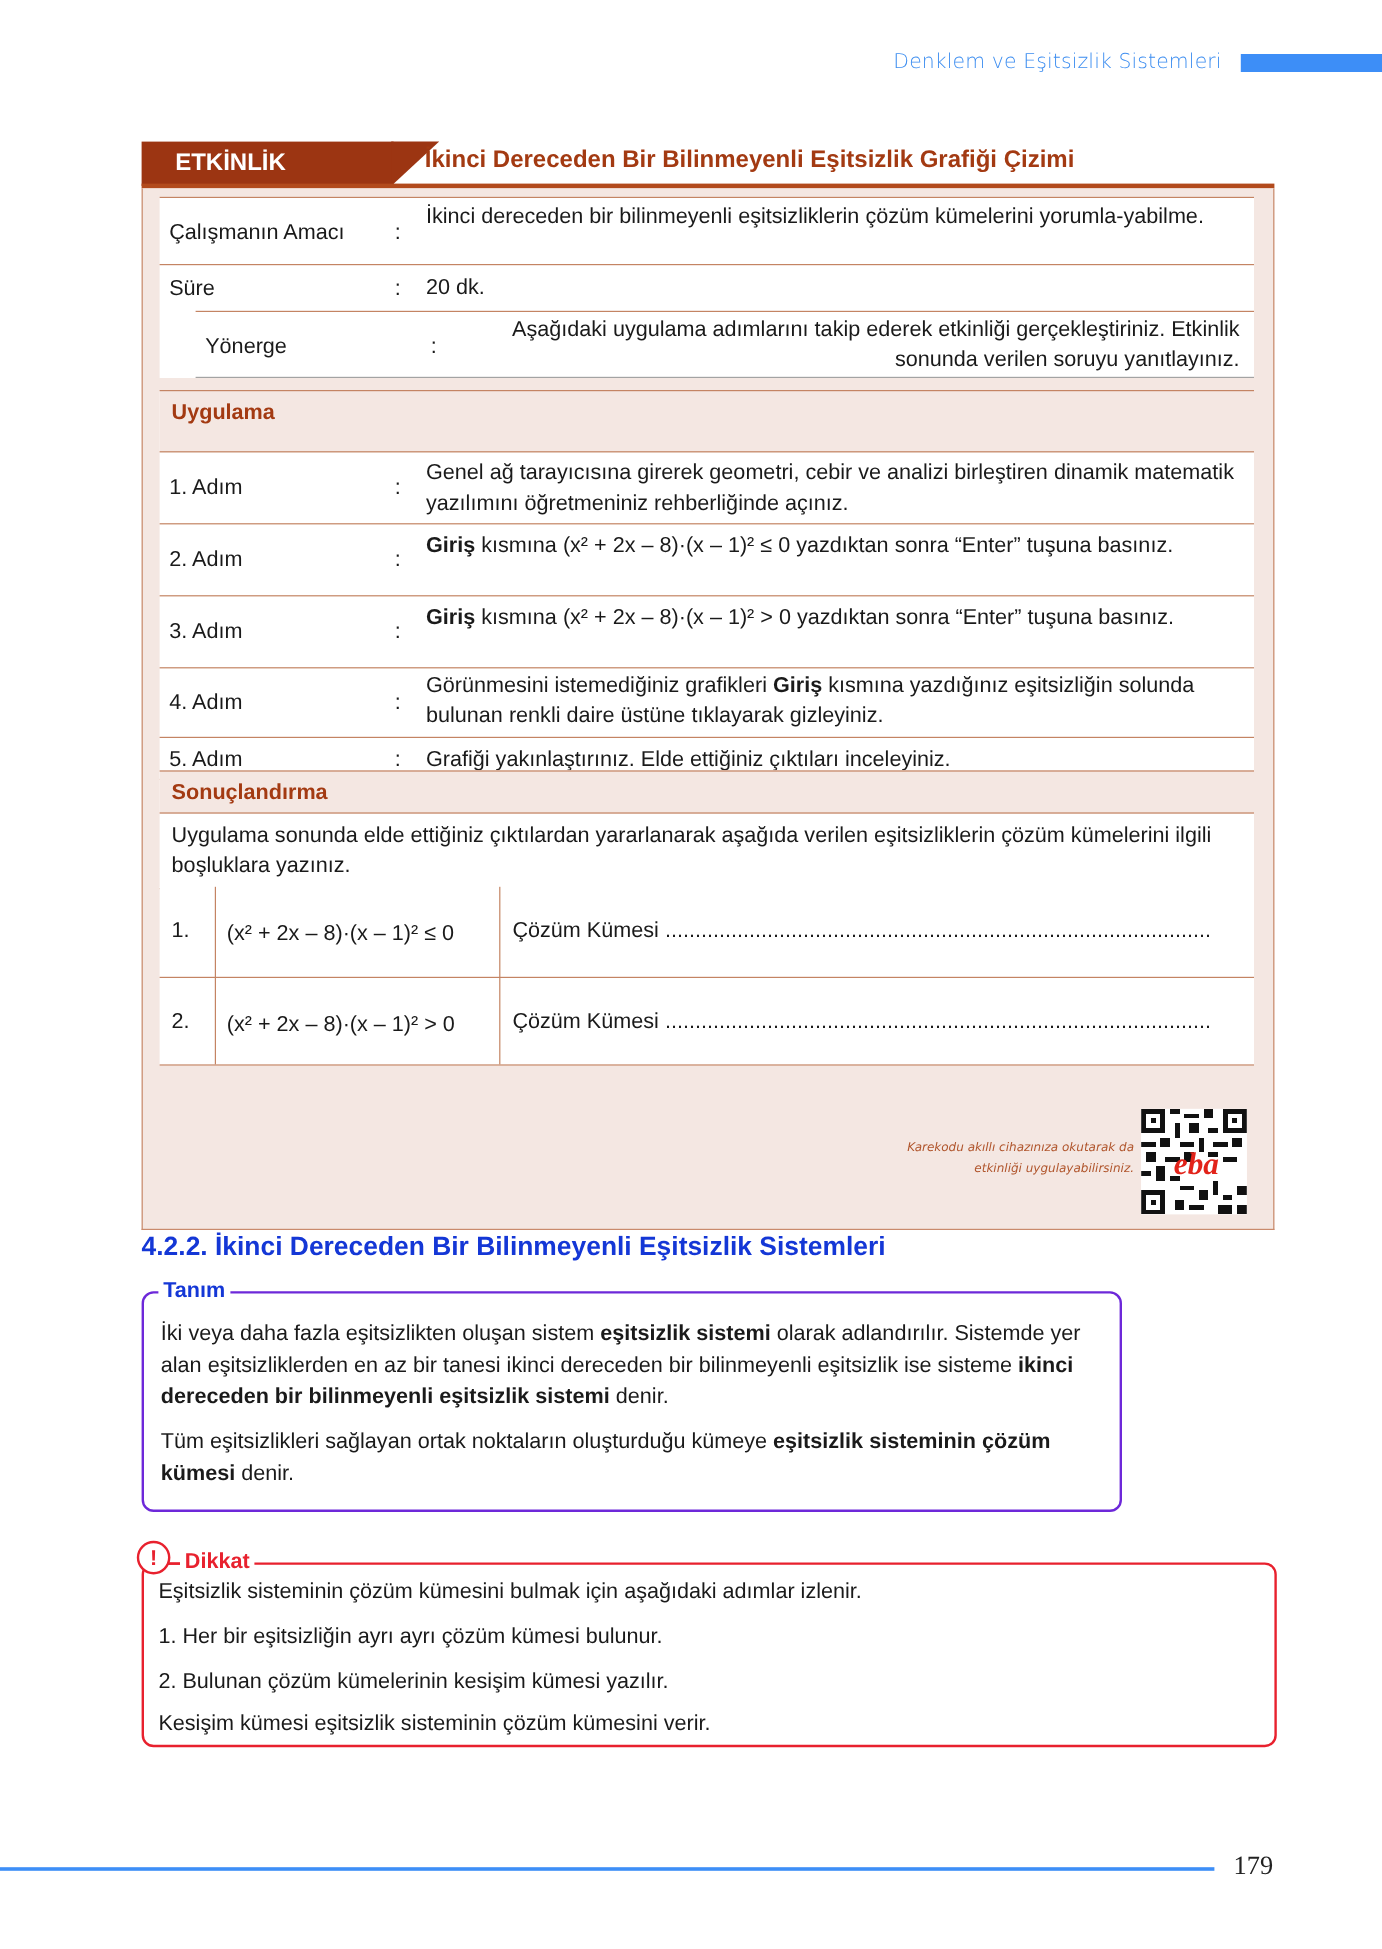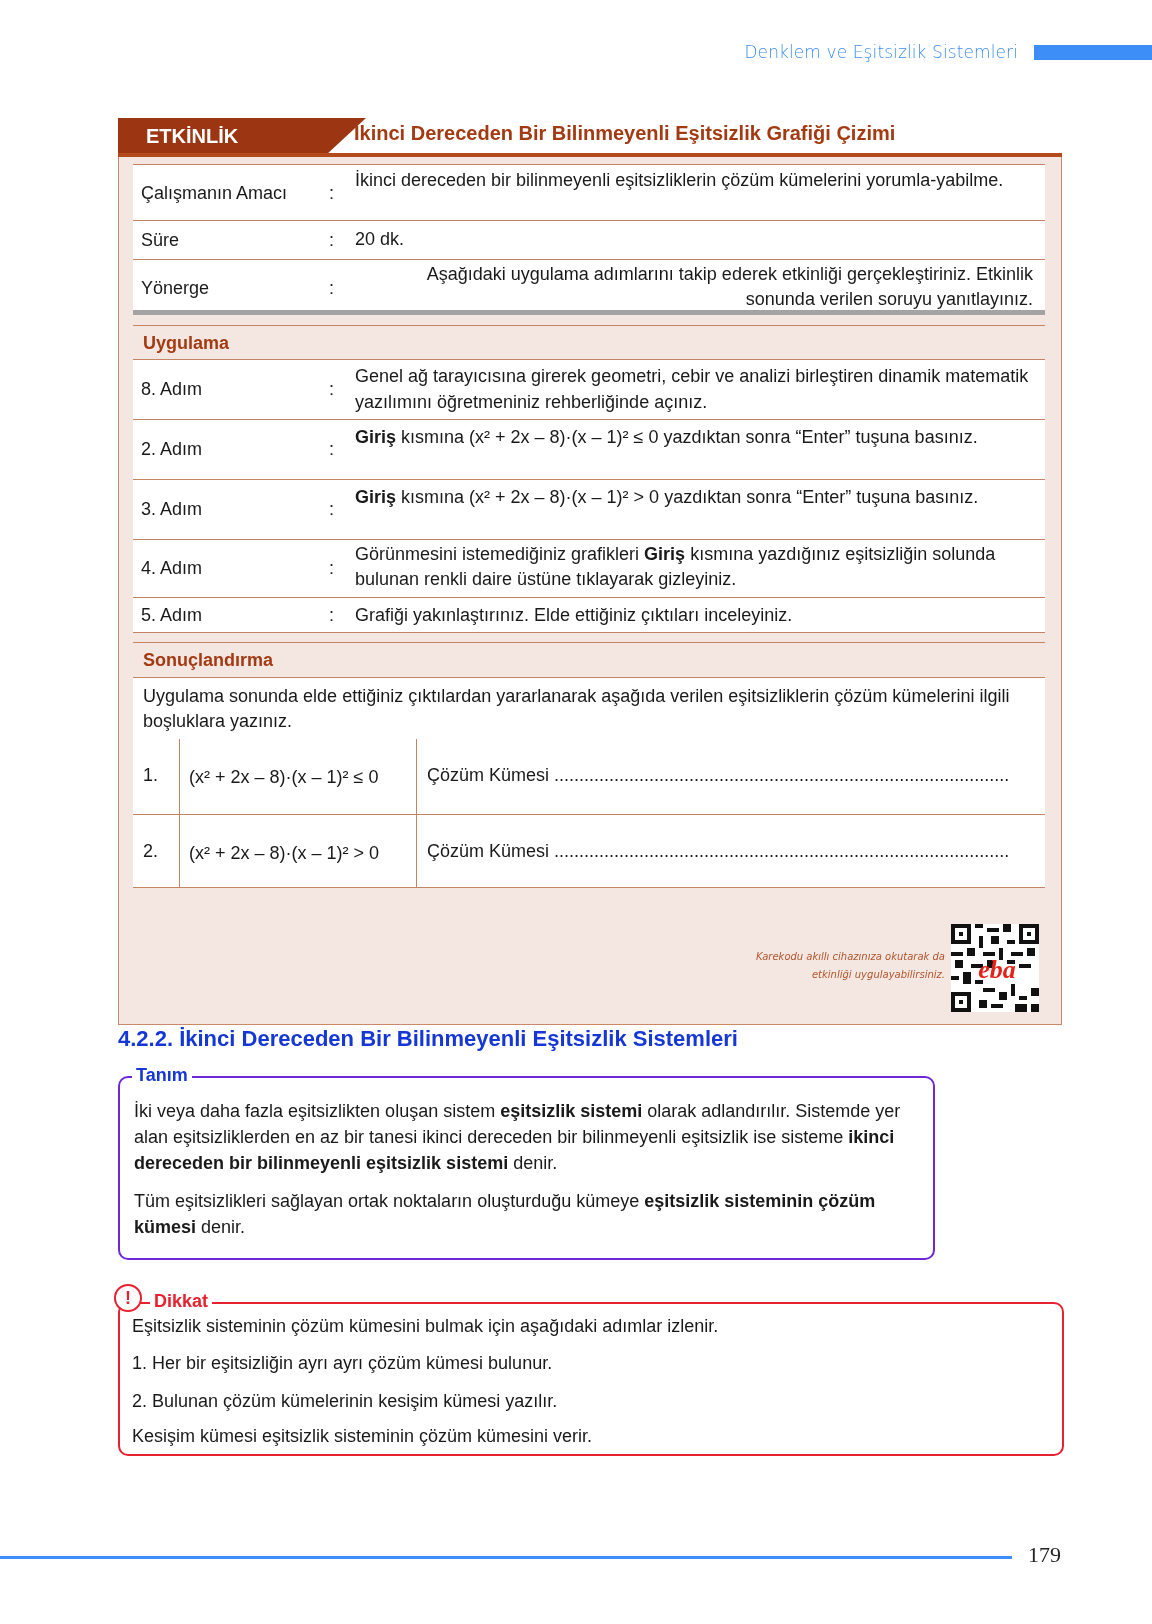--- a/index.html
+++ b/index.html
@@ -85,31 +85,31 @@
       <div class="row" style="height:56px;">
         <span class="lbl" style="top:18px;">Çalışmanın Amacı</span>
         <span class="colon" style="top:18px;">:</span>
         <span class="val" style="top:3px;">İkinci dereceden bir bilinmeyenli eşitsizliklerin çözüm kümelerini yorumla-yabilme.</span>
       </div>
       <div class="row" style="height:39px;">
         <span class="lbl" style="top:9px;">Süre</span>
         <span class="colon" style="top:9px;">:</span>
         <span class="val" style="top:6px;">20 dk.</span>
       </div>
-      <div class="row" style="height:56px; border-bottom:5px solid #a3a3a3;">
+      <div class="row" style="height:56px; border-bottom:1px solid #a3a3a3;margin-left:30px;">
         <span class="lbl" style="top:18px;">Yönerge</span>
         <span class="colon" style="top:18px;">:</span>
         <span class="val" style="top:2px;text-align:right;">Aşağıdaki uygulama adımlarını takip ederek etkinliği gerçekleştiriniz. Etkinlik sonunda verilen soruyu yanıtlayınız.</span>
       </div>
     </div>
 
     <div class="tbl" style="top:168px;">
-      <div class="sec-head" style="height:35px; line-height:34px;">Uygulama</div>
+      <div class="sec-head" style="height:52px; line-height:34px;">Uygulama</div>
       <div class="row" style="height:59px; border-top:none;">
-        <span class="lbl" style="top:19px;">8. Adım</span>
+        <span class="lbl" style="top:19px;">1. Adım</span>
         <span class="colon" style="top:19px;">:</span>
         <span class="val" style="top:3px; line-height:26px;">Genel ağ tarayıcısına girerek geometri, cebir ve analizi birleştiren dinamik matematik yazılımını öğretmeniniz rehberliğinde açınız.</span>
       </div>
       <div class="row" style="height:60px;">
         <span class="lbl" style="top:19px;">2. Adım</span>
         <span class="colon" style="top:19px;">:</span>
         <span class="val" style="top:5px;"><b class="bold">Giriş</b><span> kısmına </span><span>(x² + 2x – 8)·(x – 1)² ≤ 0</span><span> yazdıktan sonra “Enter” tuşuna basınız.</span></span>
       </div>
       <div class="row" style="height:60px;">
         <span class="lbl" style="top:19px;">3. Adım</span>

